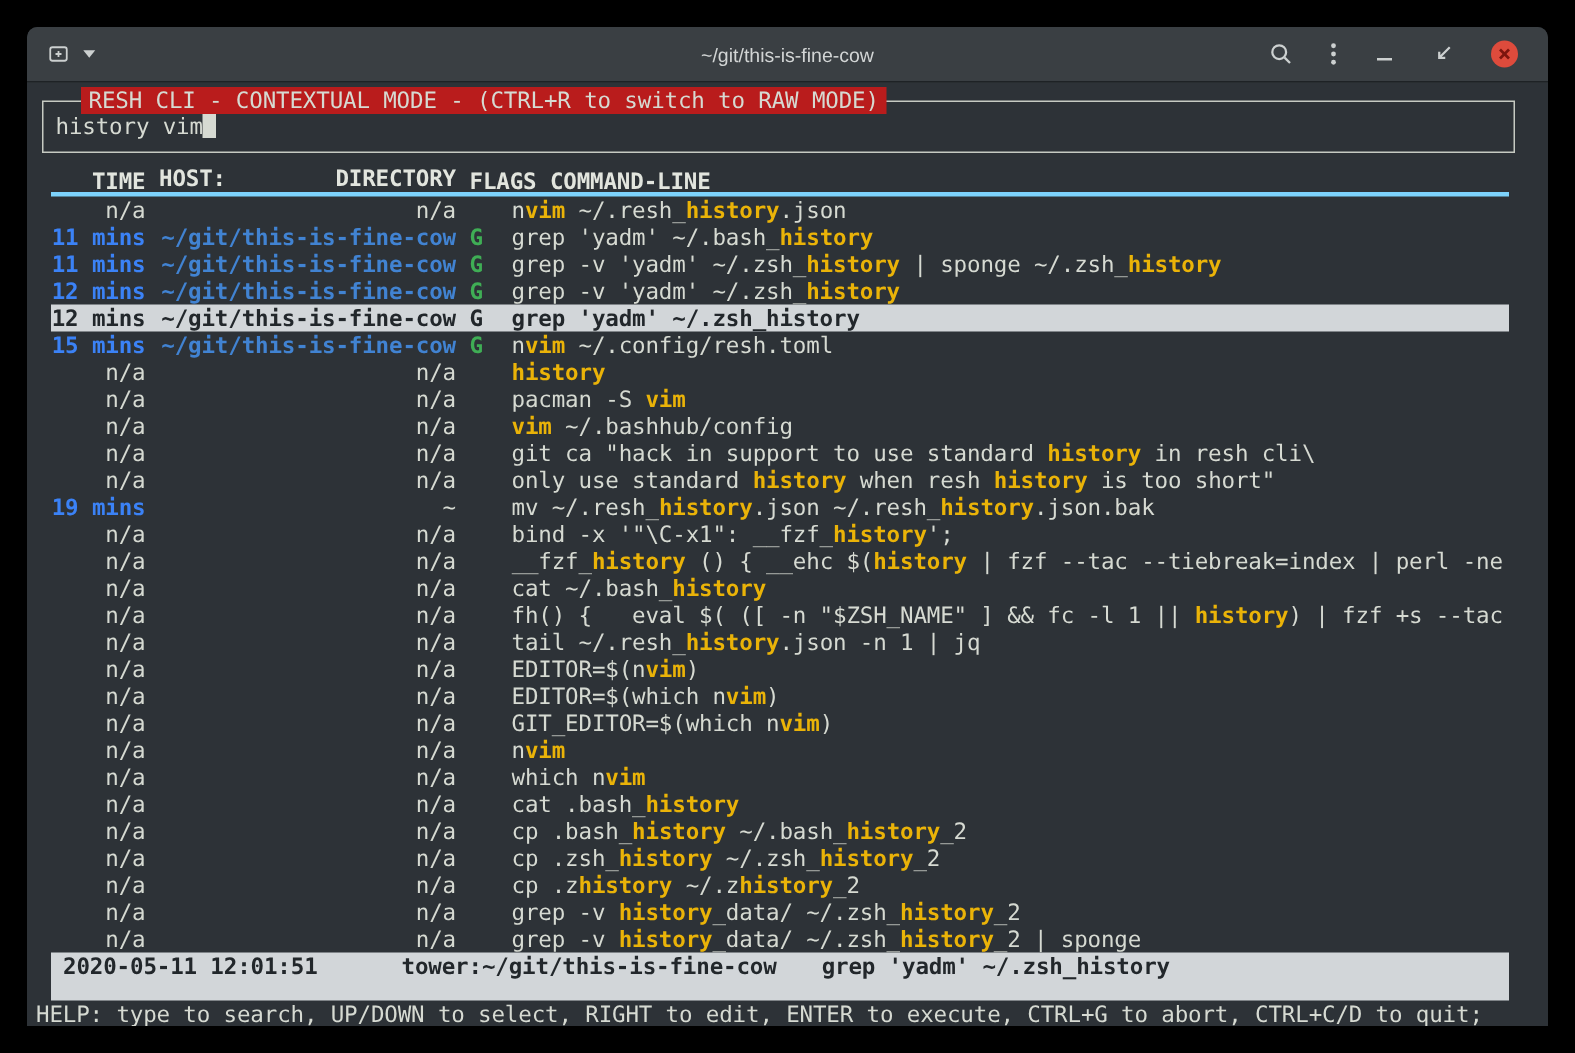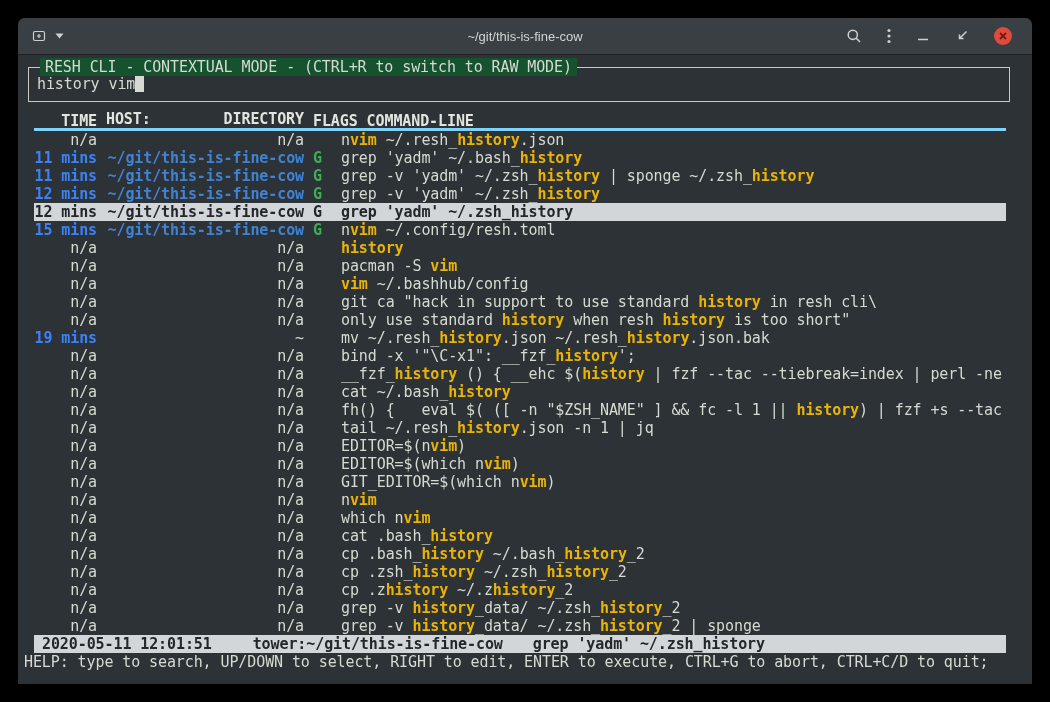--- a/index.html
+++ b/index.html
@@ -28,41 +28,41 @@
   .tb-title { font: 13px "Liberation Sans", sans-serif; color: #d2d5d5; }
   .tb-right { position: absolute; right: 20px; top: 0; height: 100%; display: flex; align-items: center; gap: 25px; }
   .icon-btn { background: none; border: none; padding: 0; margin: 0; display: flex; align-items: center; justify-content: center; cursor: pointer; }
   .close-btn { width: 18px; height: 18px; border-radius: 50%; background: #de4b3c; }
   .terminal {
     position: absolute; top: 37px; left: 0; right: 0; bottom: 0;
     font-size: 15px; line-height: 18px; letter-spacing: -0.1px;
     color: #d6dad2;
   }
   .search-box { margin: 12px 22px 0 10px; border: 1px solid #c6cac2; position: relative; height: 35px; }
-  .search-title { position: absolute; top: -10px; left: 11px; background: #14532d; padding: 0 5px; white-space: pre; }
+  .search-title { position: absolute; top: -10px; left: 25px; background: #b91c1c; padding: 0 5px; white-space: pre; }
   .search-input { padding: 7px 0 0 8px; white-space: pre; }
   .cursor { display: inline-block; width: 9px; height: 16px; background: #d6dad2; vertical-align: -3px; }
   .table { margin: 10px 26px 0 16px; }
   .row { display: flex; height: 18px; white-space: pre; }
   .row.header { font-weight: bold; border-bottom: 3px solid #7dd3fc; height: 19px; color: #e2e5de; }
   .c-time { flex: none; width: 63px; text-align: right; }
   .c-time.known { color: #3b82f6; font-weight: bold; }
   .c-host { flex: none; width: 198px; text-align: right; margin-left: 9px; overflow: hidden; }
   .c-host.path { color: #4183d2; font-weight: bold; }
   .header .c-host { display: flex; justify-content: space-between; text-align: left; align-items: flex-end; }
   .c-flags { flex: none; width: 14px; margin-left: 9px; color: #3fae55; font-weight: bold; }
   .c-cmd { flex: 1 1 auto; margin-left: 14px; overflow: hidden; }
   .h-rest { margin-left: 9px; }
   .hl { color: #eab308; font-weight: bold; }
   .row.selected { background: #d2d6d9; }
   .row.selected .c-time, .row.selected .c-host, .row.selected .c-flags,
   .row.selected .c-cmd, .row.selected .hl { color: #22272b; font-weight: bold; }
-  .status { display: flex; height: 18px; background: #d2d6d9; color: #22272b; font-weight: bold; white-space: pre; }
+  .status { display: flex; height: 32px; background: #d2d6d9; color: #22272b; font-weight: bold; white-space: pre; }
   .st-date { margin-left: 8px; }
-  .st-loc { margin-left: 41px; text-align: right; }
+  .st-loc { margin-left: 56px; text-align: right; }
   .st-cmd { margin-left: 30px; }
   .help { margin-left: 6px; white-space: pre; }
 </style>
 </head>
 <body>
 
 <div class="window">
 
   <div class="titlebar">
     <div class="tb-left">

